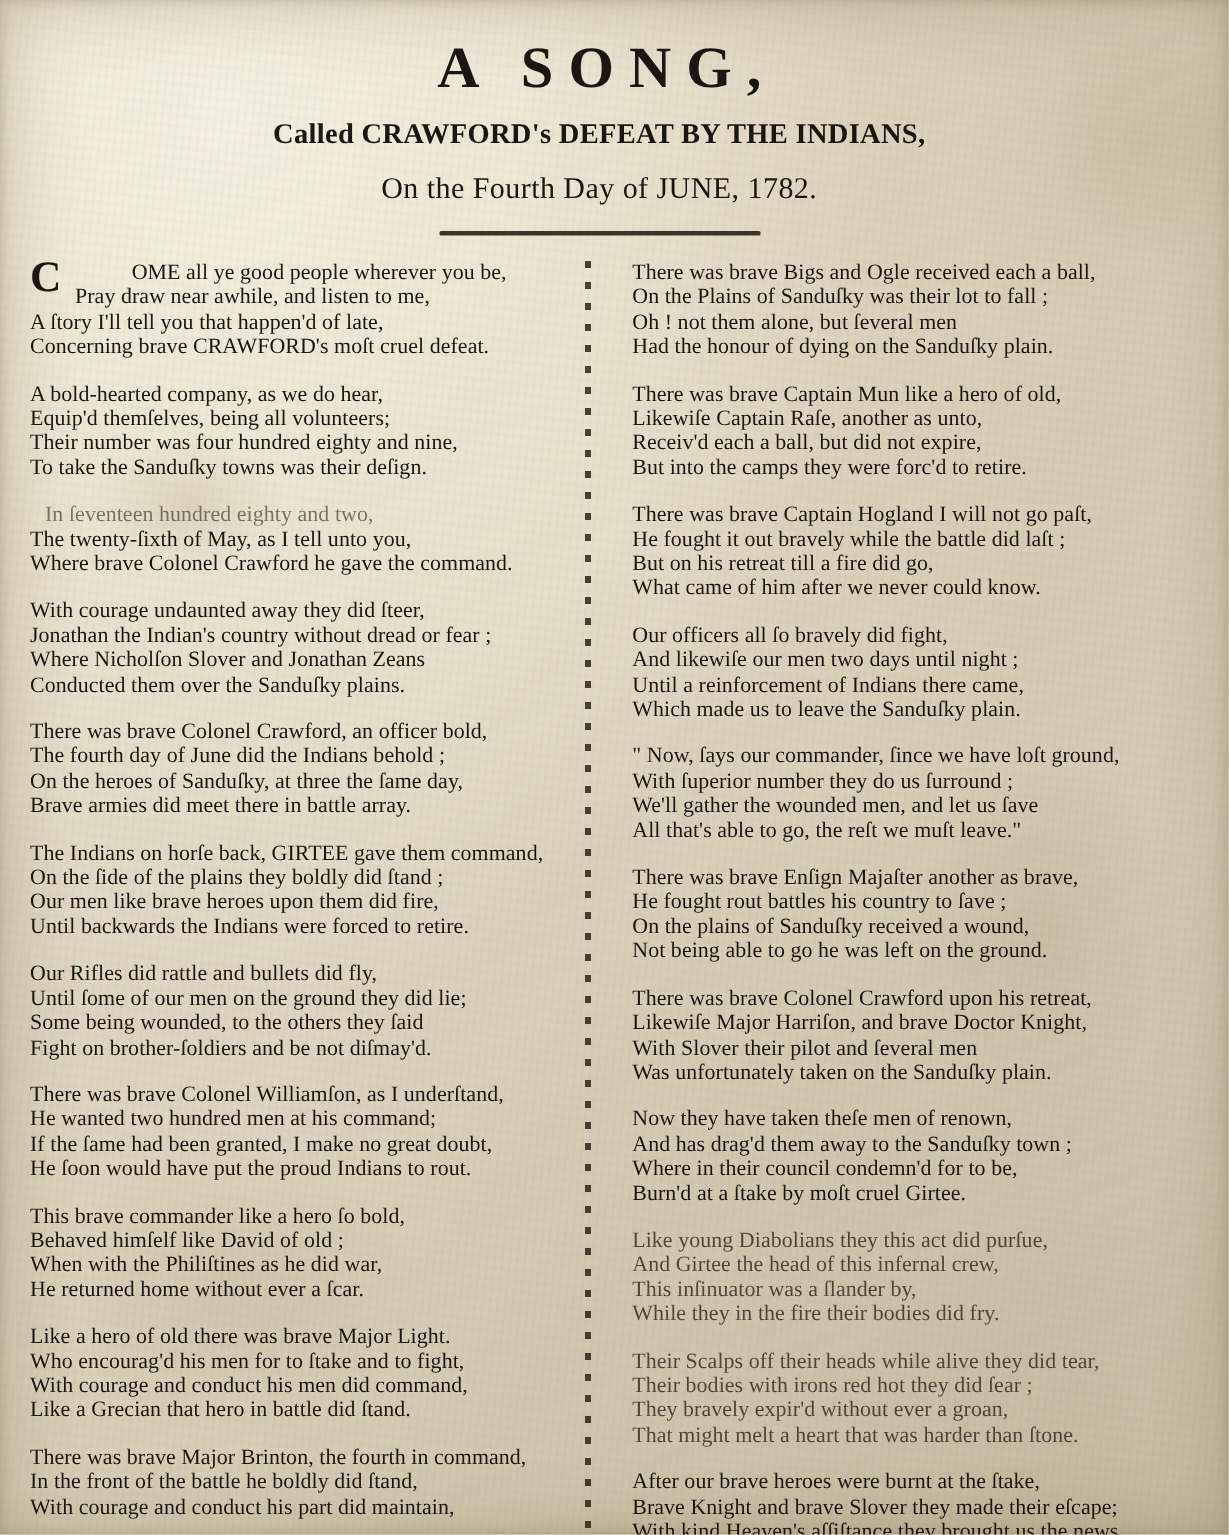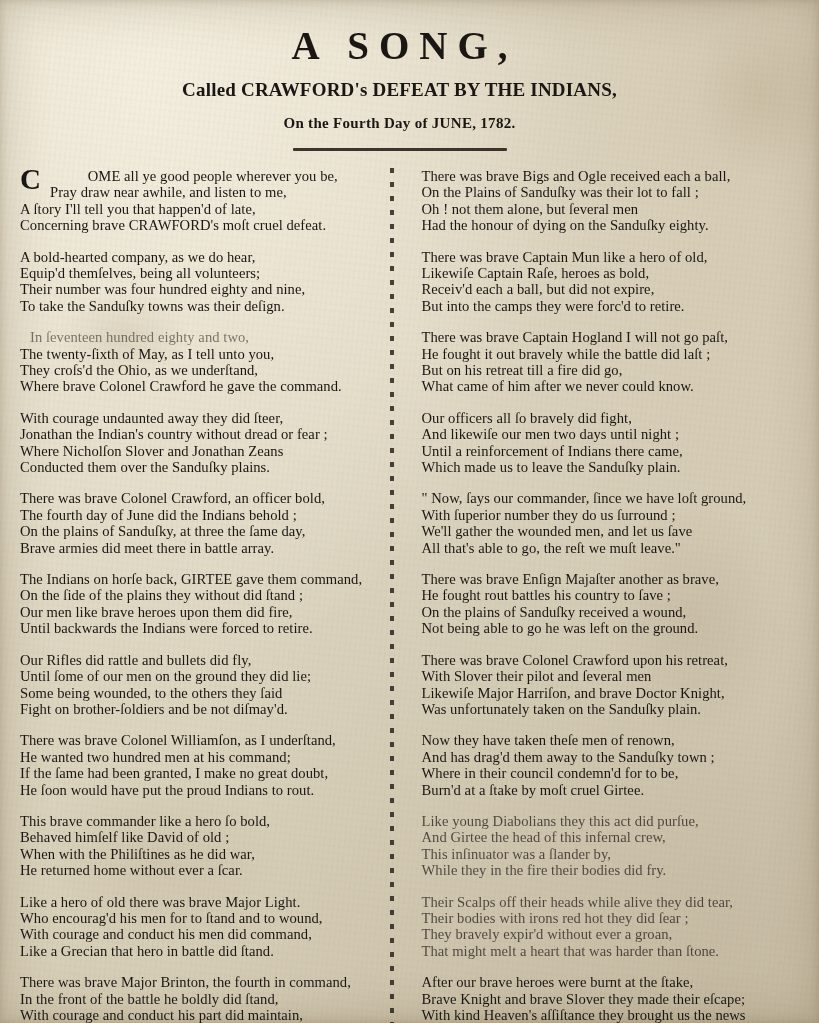--- a/index.html
+++ b/index.html
@@ -48,24 +48,23 @@
     line-height: 1.05;
     text-indent: 10px;
   }
   .title-sub {
     font-size: 19px;
     font-weight: 700;
     margin: 12px 0 0 0;
     letter-spacing: 0.2px;
   }
   .title-date {
-    font-size: 15px;
+    font-size: 20px;
     margin: 14px 0 0 0;
     letter-spacing: 0.3px;
-    font-weight: bold;
   }
   .rule {
     width: 214px;
     height: 3px;
     background: #241d16;
     margin: 16px auto 0 auto;
     border-radius: 1px;
     opacity: .88;
   }
   .columns {
@@ -170,38 +169,37 @@
         </div>
         <div class="stanza">
           <div class="line">A bold-hearted company, as we do hear,</div>
           <div class="line">Equip'd themſelves, being all volunteers;</div>
           <div class="line">Their number was four hundred eighty and nine,</div>
           <div class="line">To take the Sanduſky towns was their deſign.</div>
         </div>
         <div class="stanza">
           <div class="line faded2">In ſeventeen hundred eighty and two,</div>
           <div class="line">The twenty-ſixth of May, as I tell unto you,</div>
-          <div class="line">They croſs'd the Ohio, as we underſtand,</div>
           <div class="line">Where brave Colonel Crawford he gave the command.</div>
         </div>
         <div class="stanza">
           <div class="line">With courage undaunted away they did ſteer,</div>
           <div class="line">Jonathan the Indian's country without dread or fear ;</div>
           <div class="line">Where Nicholſon Slover and Jonathan Zeans</div>
           <div class="line">Conducted them over the Sanduſky plains.</div>
         </div>
         <div class="stanza">
           <div class="line">There was brave Colonel Crawford, an officer bold,</div>
           <div class="line">The fourth day of June did the Indians behold ;</div>
-          <div class="line">On the plains of Sanduſky, at three the ſame day,</div>
+          <div class="line">On the heroes of Sanduſky, at three the ſame day,</div>
           <div class="line">Brave armies did meet there in battle array.</div>
         </div>
         <div class="stanza">
           <div class="line">The Indians on horſe back, GIRTEE gave them command,</div>
-          <div class="line">On the ſide of the plains they without did ſtand ;</div>
+          <div class="line">On the ſide of the plains they boldly did ſtand ;</div>
           <div class="line">Our men like brave heroes upon them did fire,</div>
           <div class="line">Until backwards the Indians were forced to retire.</div>
         </div>
         <div class="stanza">
           <div class="line">Our Rifles did rattle and bullets did fly,</div>
           <div class="line">Until ſome of our men on the ground they did lie;</div>
           <div class="line">Some being wounded, to the others they ſaid</div>
           <div class="line">Fight on brother-ſoldiers and be not diſmay'd.</div>
         </div>
         <div class="stanza">
@@ -211,40 +209,40 @@
           <div class="line">He ſoon would have put the proud Indians to rout.</div>
         </div>
         <div class="stanza">
           <div class="line">This brave commander like a hero ſo bold,</div>
           <div class="line">Behaved himſelf like David of old ;</div>
           <div class="line">When with the Philiſtines as he did war,</div>
           <div class="line">He returned home without ever a ſcar.</div>
         </div>
         <div class="stanza">
           <div class="line">Like a hero of old there was brave Major Light.</div>
-          <div class="line">Who encourag'd his men for to ſtand and to wound,</div>
+          <div class="line">Who encourag'd his men for to ſtake and to fight,</div>
           <div class="line">With courage and conduct his men did command,</div>
           <div class="line">Like a Grecian that hero in battle did ſtand.</div>
         </div>
         <div class="stanza">
           <div class="line">There was brave Major Brinton, the fourth in command,</div>
           <div class="line">In the front of the battle he boldly did ſtand,</div>
           <div class="line">With courage and conduct his part did maintain,</div>
         </div>
       </div>
     <div class="col col-right">
         <div class="stanza">
           <div class="line">There was brave Bigs and Ogle received each a ball,</div>
           <div class="line">On the Plains of Sanduſky was their lot to fall ;</div>
           <div class="line">Oh ! not them alone, but ſeveral men</div>
-          <div class="line">Had the honour of dying on the Sanduſky eighty.</div>
+          <div class="line">Had the honour of dying on the Sanduſky plain.</div>
         </div>
         <div class="stanza">
           <div class="line">There was brave Captain Mun like a hero of old,</div>
-          <div class="line">Likewiſe Captain Raſe, heroes as bold,</div>
+          <div class="line">Likewiſe Captain Raſe, another as unto,</div>
           <div class="line">Receiv'd each a ball, but did not expire,</div>
           <div class="line">But into the camps they were forc'd to retire.</div>
         </div>
         <div class="stanza">
           <div class="line">There was brave Captain Hogland I will not go paſt,</div>
           <div class="line">He fought it out bravely while the battle did laſt ;</div>
           <div class="line">But on his retreat till a fire did go,</div>
           <div class="line">What came of him after we never could know.</div>
         </div>
         <div class="stanza">
@@ -260,22 +258,22 @@
           <div class="line">All that's able to go, the reſt we muſt leave."</div>
         </div>
         <div class="stanza">
           <div class="line">There was brave Enſign Majaſter another as brave,</div>
           <div class="line">He fought rout battles his country to ſave ;</div>
           <div class="line">On the plains of Sanduſky received a wound,</div>
           <div class="line">Not being able to go he was left on the ground.</div>
         </div>
         <div class="stanza">
           <div class="line">There was brave Colonel Crawford upon his retreat,</div>
+          <div class="line">Likewiſe Major Harriſon, and brave Doctor Knight,</div>
           <div class="line">With Slover their pilot and ſeveral men</div>
-          <div class="line">Likewiſe Major Harriſon, and brave Doctor Knight,</div>
           <div class="line">Was unfortunately taken on the Sanduſky plain.</div>
         </div>
         <div class="stanza">
           <div class="line">Now they have taken theſe men of renown,</div>
           <div class="line">And has drag'd them away to the Sanduſky town ;</div>
           <div class="line">Where in their council condemn'd for to be,</div>
           <div class="line">Burn'd at a ſtake by moſt cruel Girtee.</div>
         </div>
         <div class="stanza">
           <div class="line faded">Like young Diabolians they this act did purſue,</div>

